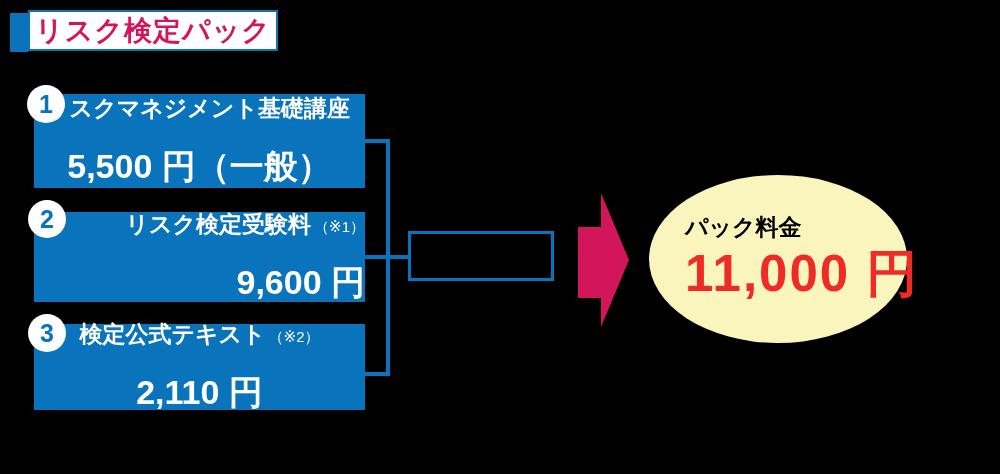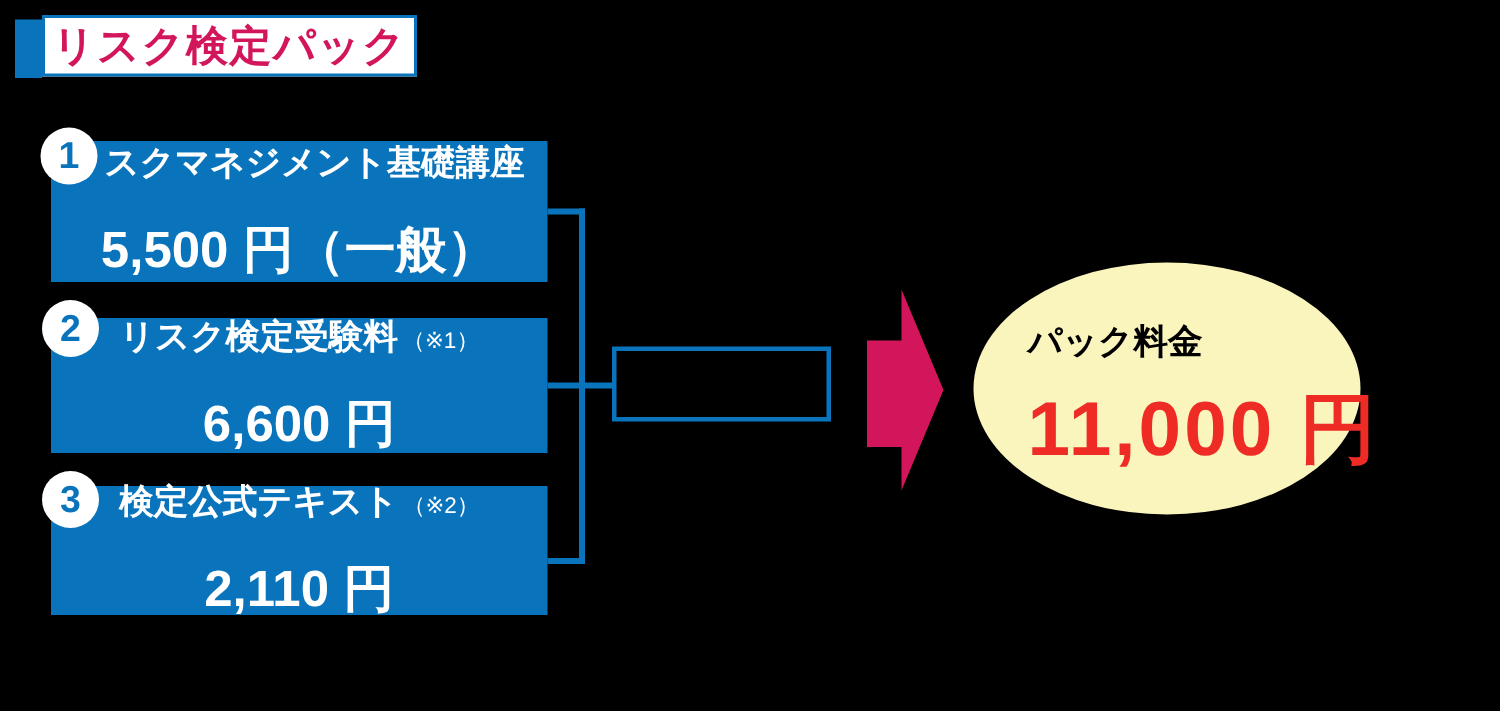--- a/index.html
+++ b/index.html
@@ -25,21 +25,21 @@
     white-space:nowrap;
   }
   
   .item-box{
     position:absolute;left:34px;width:331px;
     background:#0974bc;color:#ffffff;
     display:flex;flex-direction:column;align-items:center;justify-content:center;
     gap:20px;text-align:center;
   }
   .item-box.b1{top:94px;height:94px;}
-  .item-box.b2{top:212px;height:90px;}
+  .item-box.b2{top:212px;height:90px;align-items:flex-end;}
   .item-box.b3{top:324px;height:86px;}
   .item-name{font-size:23px;font-weight:bold;white-space:nowrap;}
   .item-note{font-size:15px;font-weight:normal;margin-left:3px;}
   .item-price{font-size:34px;font-weight:bold;white-space:nowrap;}
   
   .num-circle{
     position:absolute;width:38px;height:38px;border-radius:50%;
     background:#ffffff;color:#0974bc;
     display:flex;align-items:center;justify-content:center;
     font-size:25px;font-weight:bold;
@@ -58,21 +58,21 @@
     position:absolute;left:408px;top:231px;width:146px;height:50px;
     border:3px solid #0974bc;box-sizing:border-box;background:transparent;
   }
   
   .arrow-svg{position:absolute;left:575px;top:190px;}
   
   .result-ellipse{
     position:absolute;left:649px;top:175px;width:258px;height:168px;
     background:#faf5bd;border-radius:50%;
     display:flex;flex-direction:column;align-items:flex-start;justify-content:flex-start;
-    padding-left:36px;padding-top:37px;box-sizing:border-box;gap:12px;
+    padding-left:36px;padding-top:37px;box-sizing:border-box;
   }
   .result-label{
     color:#000000;font-size:23px;font-weight:bold;margin-bottom:5px;
     white-space:nowrap;
   }
   .result-price{
     color:#ee2b24;font-size:51px;font-weight:bold;letter-spacing:2px;
     white-space:nowrap;line-height:1;
   }
 </style>
@@ -89,21 +89,21 @@
   <div class="item-box b1">
     <div class="item-name"><span>リスクマネジメント基礎講座</span><span class="item-note"></span></div>
     <div class="item-price">5,500 円（一般）</div>
   </div>
   <div class="num-circle n1">
       <span>1</span>
     </div>
 
   <div class="item-box b2">
     <div class="item-name"><span>リスク検定受験料</span><span class="item-note">（※1）</span></div>
-    <div class="item-price">6,600 円</div>
+    <div class="item-price">9,600 円</div>
   </div>
   <div class="num-circle n2">
       <span>2</span>
     </div>
 
   <div class="item-box b3">
     <div class="item-name"><span>検定公式テキスト</span><span class="item-note">（※2）</span></div>
     <div class="item-price">2,110 円</div>
   </div>
   <div class="num-circle n3">

